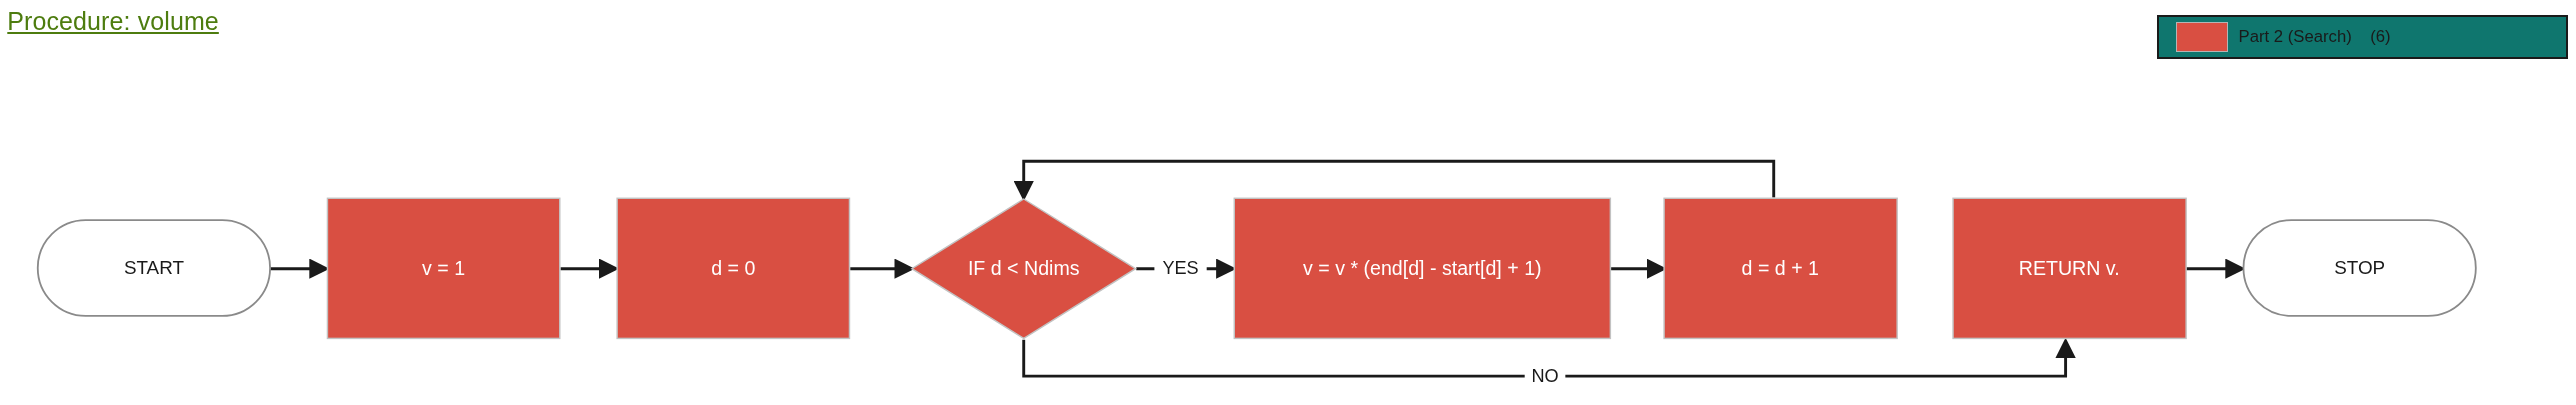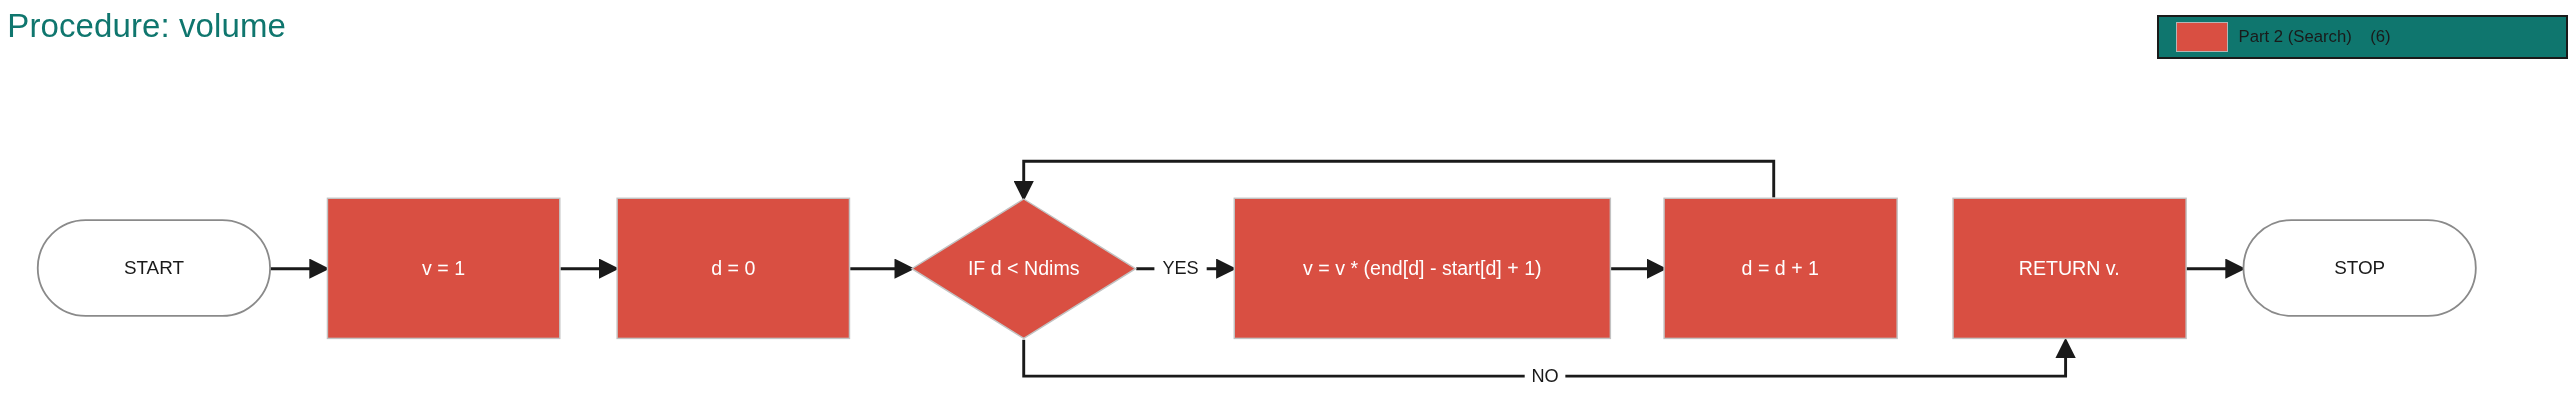--- a/index.html
+++ b/index.html
@@ -16,24 +16,25 @@
     height: 406px;
     background: #ffffff;
     overflow: hidden;
   }
 
   
   #page-title {
     position: absolute;
     left: 7.3px;
     top: 7.3px;
-    font-size: 33px;
-    color: #0f766e;
+    font-size: 25px;
+    color: #4d7c0f;
     letter-spacing: 0.1px;
     white-space: nowrap;
+    text-decoration: underline;
   }
 
   
   #legend {
     position: absolute;
     left: 2157px;
     top: 15.2px;
     width: 411px;
     height: 44px;
     border: 2.2px solid #1a1a1a;

